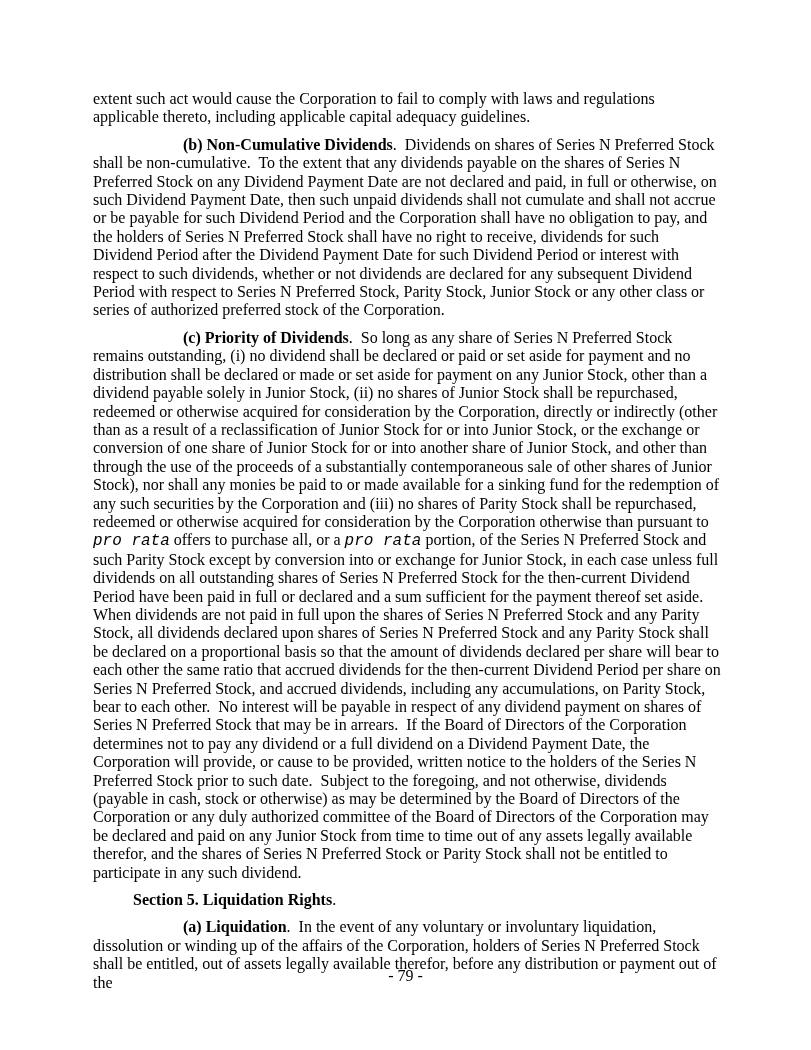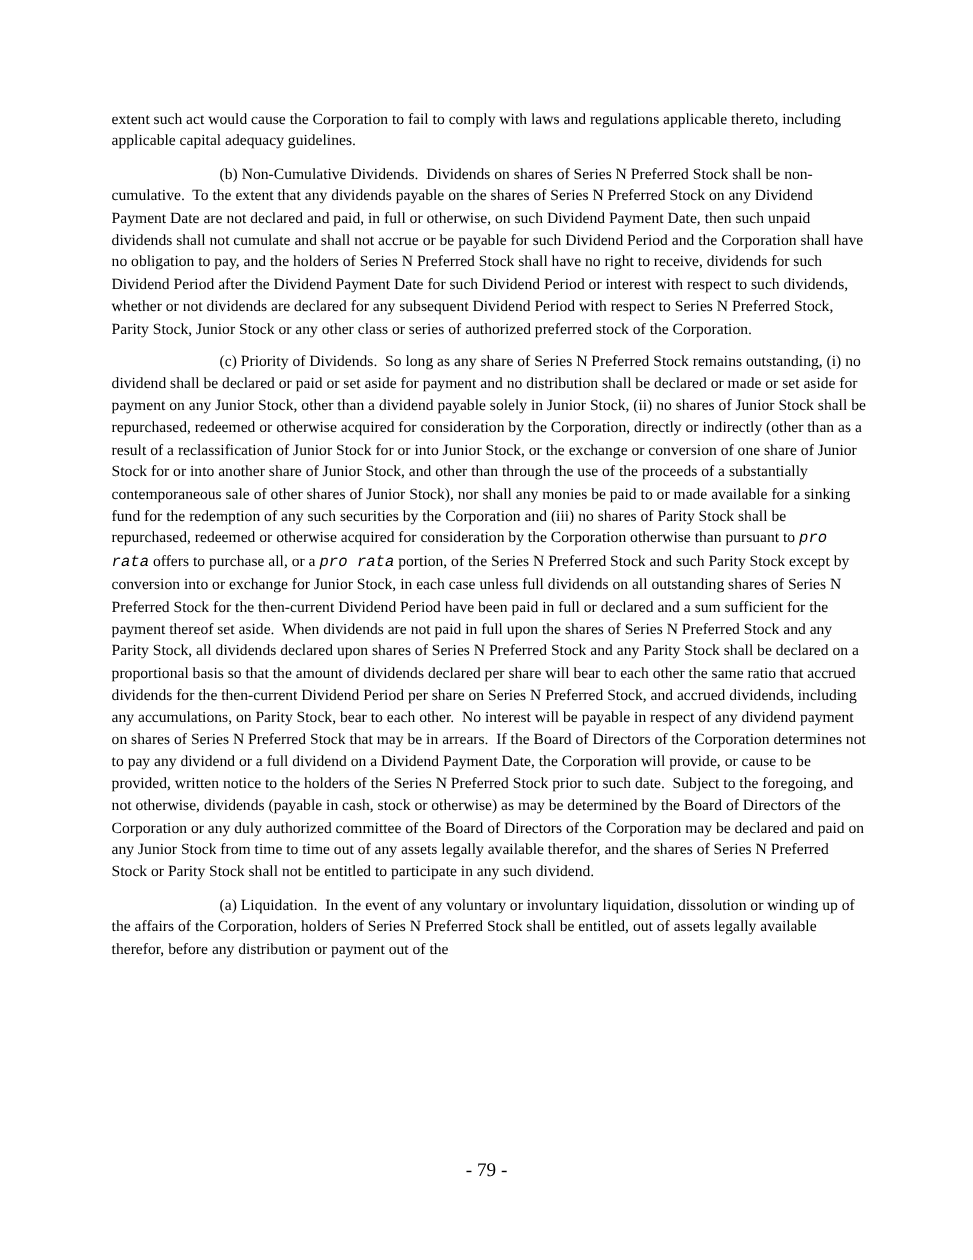--- a/index.html
+++ b/index.html
@@ -12,29 +12,29 @@
     font-family: "Liberation Serif", serif;
     color: #000000;
   }
   .doc {
     position: absolute;
     left: 93px;
     top: 90px;
     width: 629px;
   }
   .para {
-    font-size: 13px;
+    font-size: 16px;
     line-height: 18.4px;
     margin: 0 0 9px 0;
     white-space: pre-wrap;
     text-align: left;
   }
   .para.indent-1 { text-indent: 90px; }
   .para.indent-sm { text-indent: 40px; }
-  .lead { font-weight: normal; }
+  .lead { font-weight: bold; }
   .ital { font-style: italic; font-family: Liberation Mono, monospace; }
   .footer {
     position: absolute;
     top: 967px;
     left: 0;
     width: 811px;
     text-align: center;
     font-size: 16px;
     line-height: 18.4px;
   }
@@ -43,18 +43,19 @@
 <body>
 
 <div class="doc">
 
   <p class="para">extent such act would cause the Corporation to fail to comply with laws and regulations applicable thereto, including applicable capital adequacy guidelines.</p>
 
   <p class="para indent-1"><span class="lead">(b) Non-Cumulative Dividends</span><span>.  Dividends on shares of Series N Preferred Stock shall be non-cumulative.  To the extent that any dividends payable on the shares of Series N Preferred Stock on any Dividend Payment Date are not declared and paid, in full or otherwise, on such Dividend Payment Date, then such unpaid dividends shall not cumulate and shall not accrue or be payable for such Dividend Period and the Corporation shall have no obligation to pay, and the holders of Series N Preferred Stock shall have no right to receive, dividends for such Dividend Period after the Dividend Payment Date for such Dividend Period or interest with respect to such dividends, whether or not dividends are declared for any subsequent Dividend Period with respect to Series N Preferred Stock, Parity Stock, Junior Stock or any other class or series of authorized preferred stock of the Corporation.</span></p>
 
   <p class="para indent-1"><span class="lead">(c) Priority of Dividends</span><span>.  So long as any share of Series N Preferred Stock remains outstanding, (i) no dividend shall be declared or paid or set aside for payment and no distribution shall be declared or made or set aside for payment on any Junior Stock, other than a dividend payable solely in Junior Stock, (ii) no shares of Junior Stock shall be repurchased, redeemed or otherwise acquired for consideration by the Corporation, directly or indirectly (other than as a result of a reclassification of Junior Stock for or into Junior Stock, or the exchange or conversion of one share of Junior Stock for or into another share of Junior Stock, and other than through the use of the proceeds of a substantially contemporaneous sale of other shares of Junior Stock), nor shall any monies be paid to or made available for a sinking fund for the redemption of any such securities by the Corporation and (iii) no shares of Parity Stock shall be repurchased, redeemed or otherwise acquired for consideration by the Corporation otherwise than pursuant to </span><span class="ital">pro rata</span><span> offers to purchase all, or a </span><span class="ital">pro rata</span><span> portion, of the Series N Preferred Stock and such Parity Stock except by conversion into or exchange for Junior Stock, in each case unless full dividends on all outstanding shares of Series N Preferred Stock for the then-current Dividend Period have been paid in full or declared and a sum sufficient for the payment thereof set aside.  When dividends are not paid in full upon the shares of Series N Preferred Stock and any Parity Stock, all dividends declared upon shares of Series N Preferred Stock and any Parity Stock shall be declared on a proportional basis so that the amount of dividends declared per share will bear to each other the same ratio that accrued dividends for the then-current Dividend Period per share on Series N Preferred Stock, and accrued dividends, including any accumulations, on Parity Stock, bear to each other.  No interest will be payable in respect of any dividend payment on shares of Series N Preferred Stock that may be in arrears.  If the Board of Directors of the Corporation determines not to pay any dividend or a full dividend on a Dividend Payment Date, the Corporation will provide, or cause to be provided, written notice to the holders of the Series N Preferred Stock prior to such date.  Subject to the foregoing, and not otherwise, dividends (payable in cash, stock or otherwise) as may be determined by the Board of Directors of the Corporation or any duly authorized committee of the Board of Directors of the Corporation may be declared and paid on any Junior Stock from time to time out of any assets legally available therefor, and the shares of Series N Preferred Stock or Parity Stock shall not be entitled to participate in any such dividend.</span></p>
 
+  <p class="para indent-sm"><span class="lead">Section 5. Liquidation Rights</span><span>.</span></p>
 
   <p class="para indent-1"><span class="lead">(a) Liquidation</span><span>.  In the event of any voluntary or involuntary liquidation, dissolution or winding up of the affairs of the Corporation, holders of Series N Preferred Stock shall be entitled, out of assets legally available therefor, before any distribution or payment out of the</span></p>
 
 </div>
 
 <div class="footer">- 79 -</div>
 
 </body></html>

